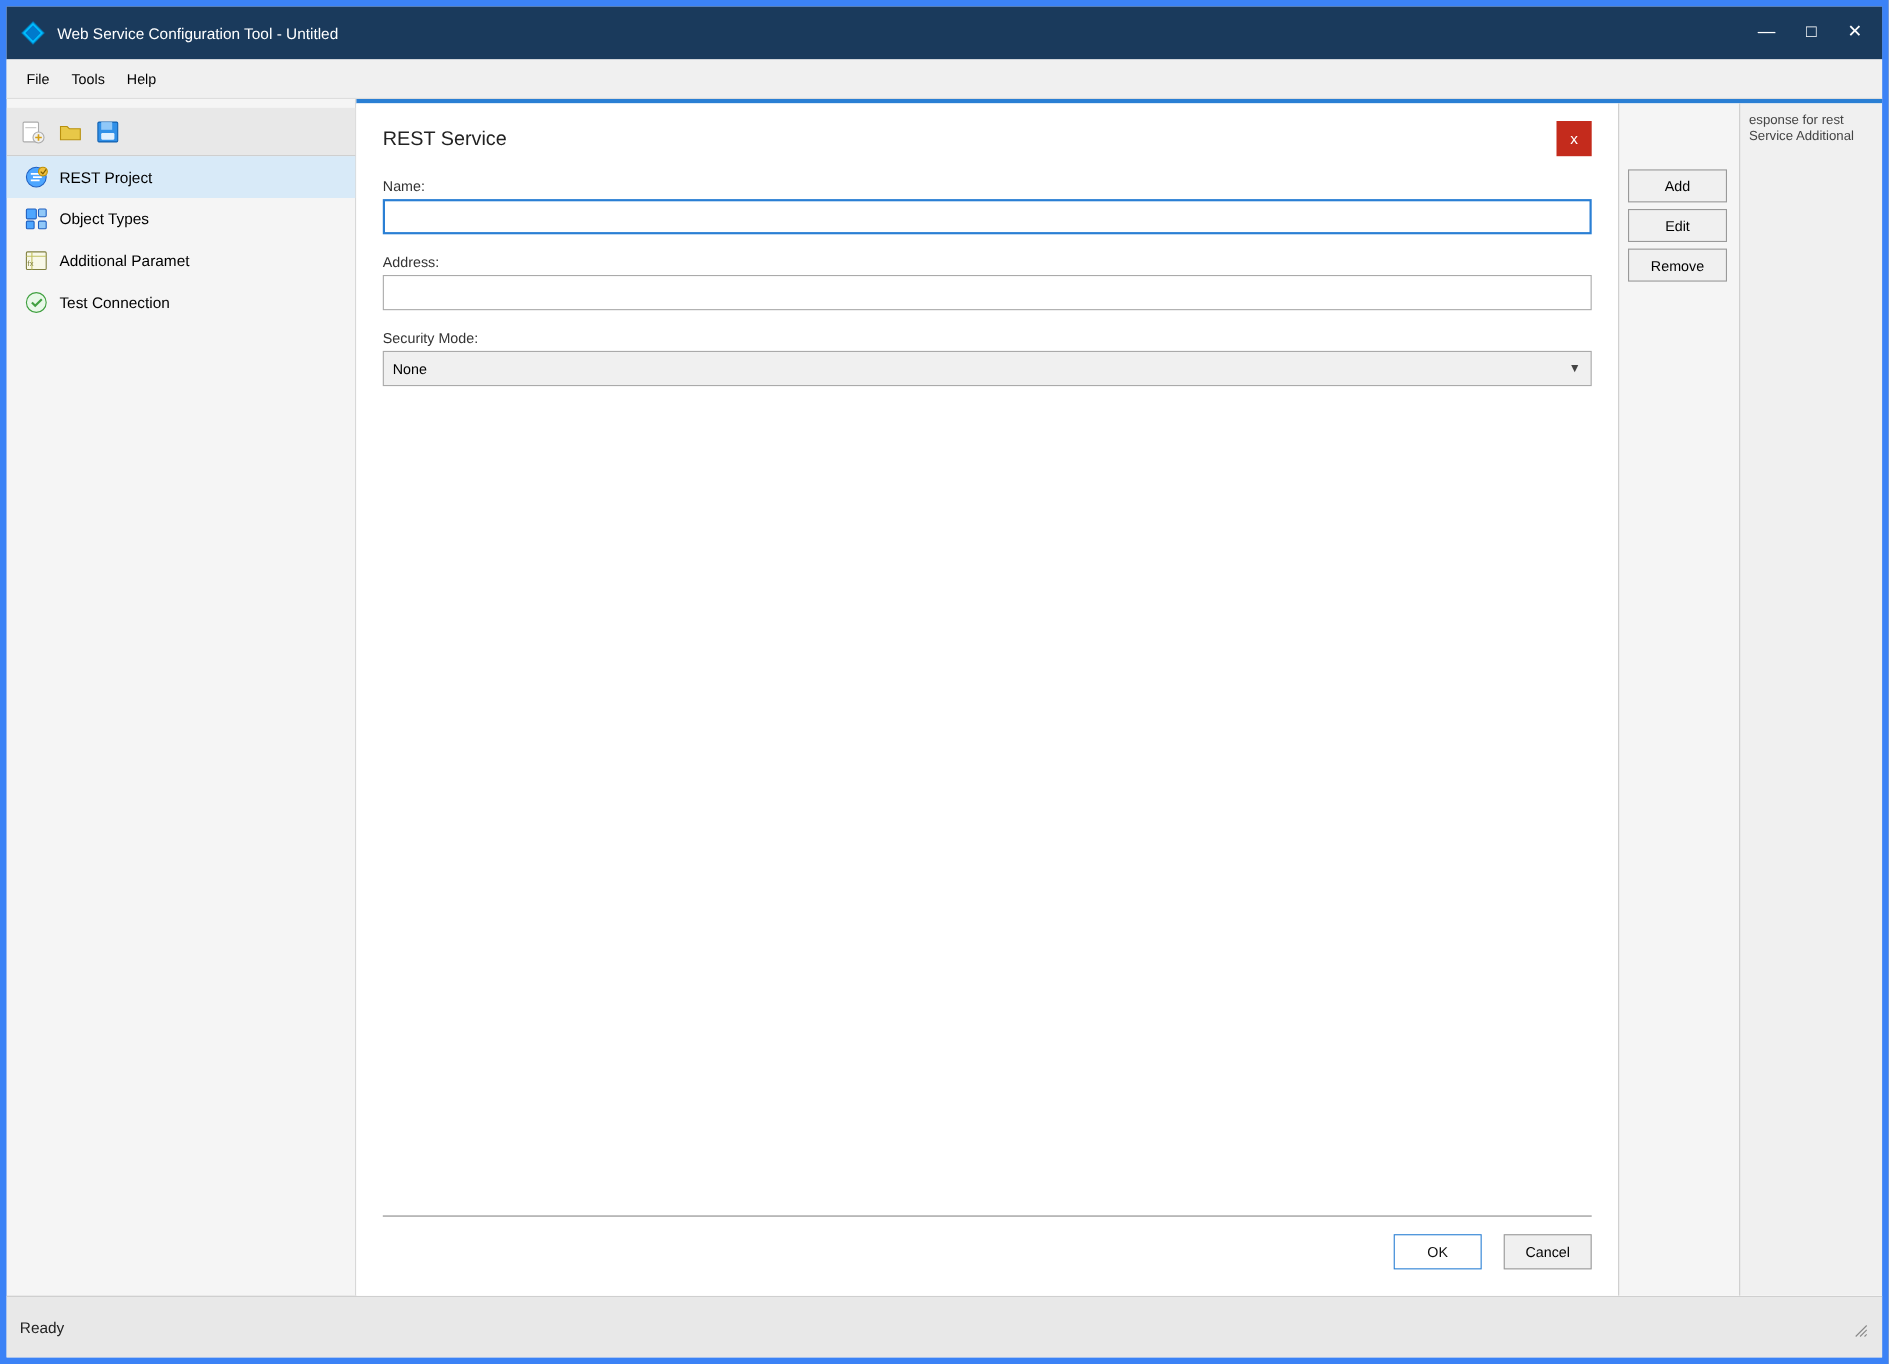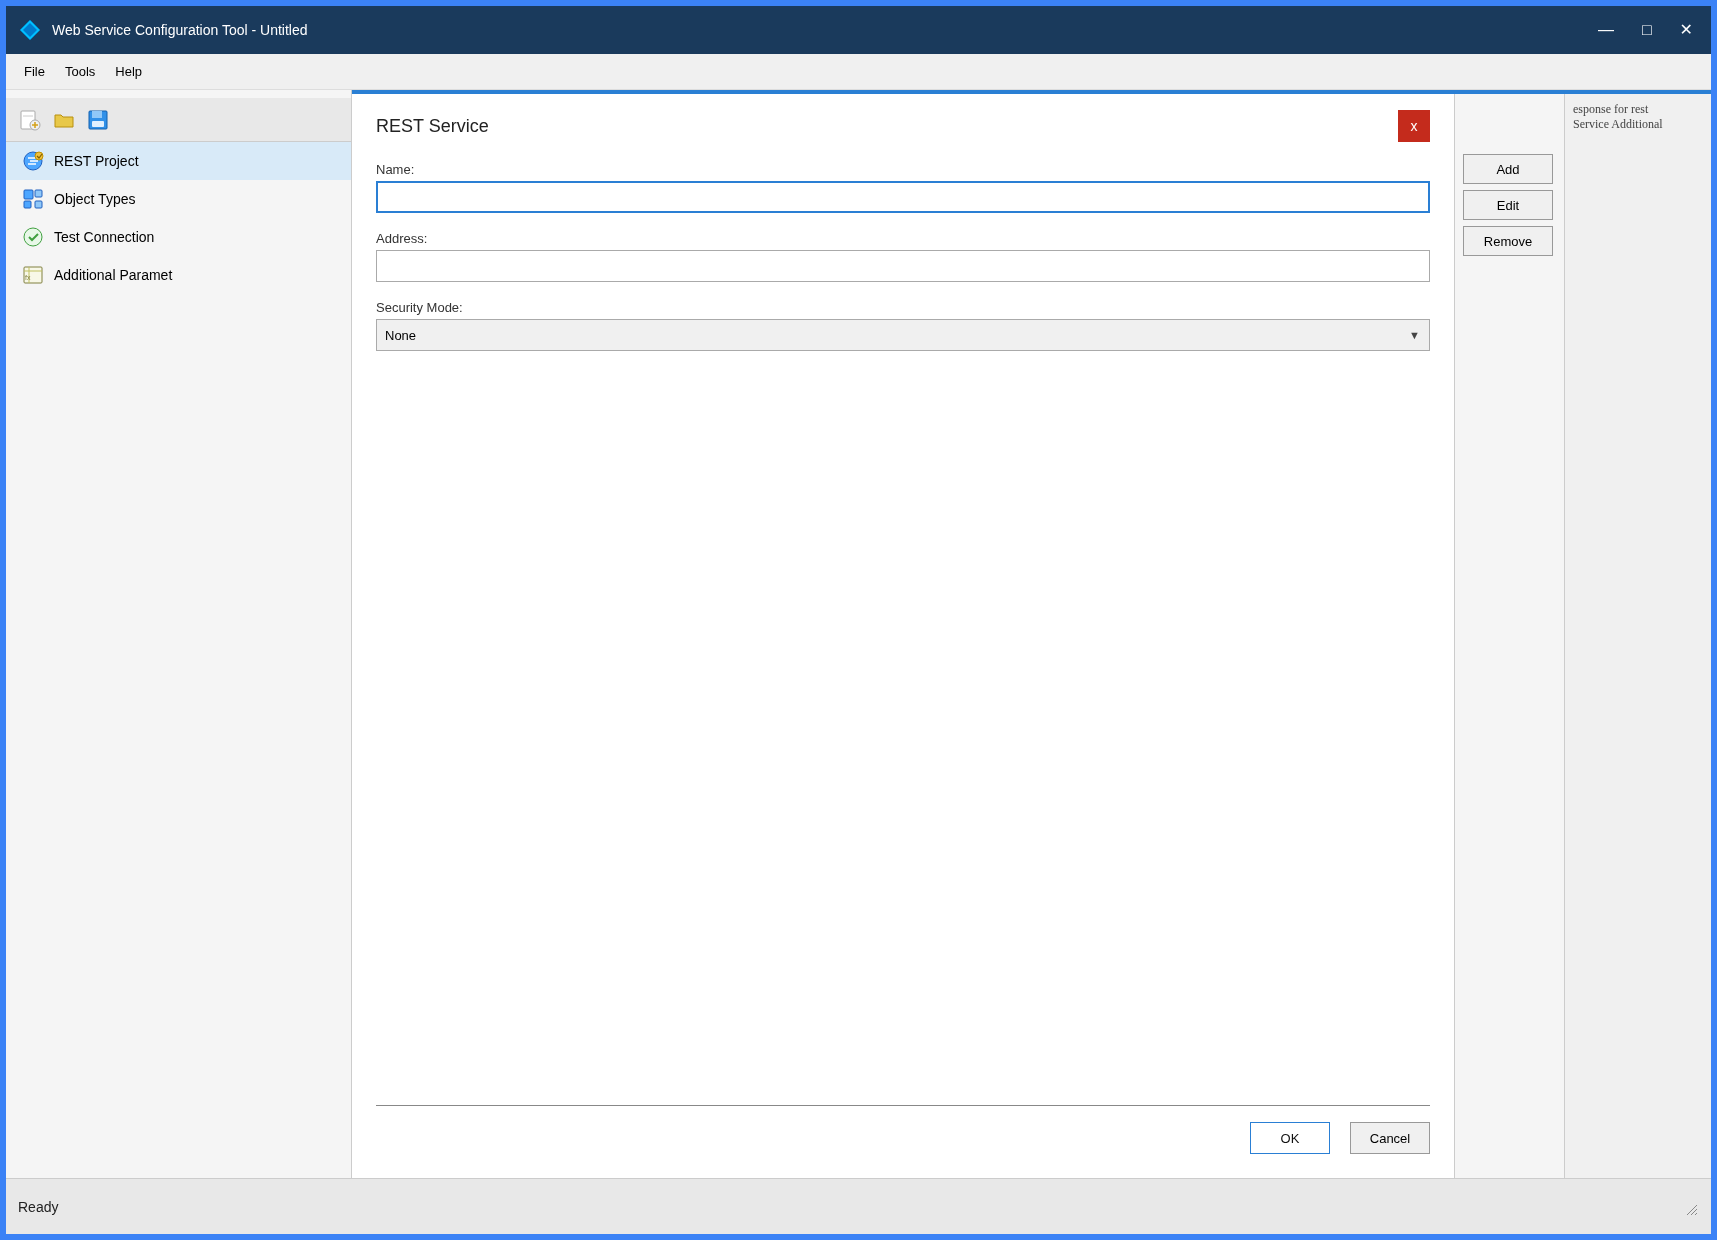--- a/index.html
+++ b/index.html
@@ -95,21 +95,21 @@
 
     
     .main-content {
       display: flex;
       flex: 1;
       overflow: hidden;
     }
 
     
     .sidebar {
-      width: 346px;
+      width: 318px;
       background: #f5f5f5;
       border-right: 1px solid #ccc;
       padding: 8px 0;
       flex-shrink: 0;
     }
     .sidebar-item {
       display: flex;
       align-items: center;
       padding: 8px 16px;
       cursor: pointer;
@@ -274,28 +274,27 @@
       height: 30px;
       background: #f0f0f0;
       border: 1px solid #999;
       font-size: 13px;
       cursor: pointer;
       text-align: center;
     }
 
     
     .far-right-panel {
-      width: 147px;
+      width: 130px;
       background: #f0f0f0;
       border-left: 1px solid #ccc;
       padding: 8px;
       font-size: 12px;
       color: #444;
       overflow: hidden;
-      font-family: Liberation Serif, serif;
     }
 
     
     .status-bar {
       height: 56px;
       background: #e8e8e8;
       border-top: 1px solid #ccc;
       display: flex;
       align-items: center;
       padding: 0 12px;
@@ -389,37 +388,37 @@
             <rect x="2" y="13" width="7" height="7" rx="1" fill="#4da6ff" stroke="#2060c0" stroke-width="1"></rect>
             <rect x="13" y="13" width="7" height="7" rx="1" fill="#90c8f8" stroke="#2060c0" stroke-width="1"></rect>
           </svg>
         </div>
         <span>Object Types</span>
       </div>
 
       <div class="sidebar-item">
         <div class="sidebar-icon">
           <svg viewBox="0 0 22 22" width="22" height="22">
-            <circle cx="11" cy="11" r="9" fill="#e8f8e8" stroke="#40a040" stroke-width="1"></circle>
-            <path d="M7,11 L10,14 L16,8" stroke="#40a040" stroke-width="2" fill="none"></path>
-          </svg>
-        </div>
-        <span>Test Connection</span>
-      </div>
-
-      <div class="sidebar-item">
-        <div class="sidebar-icon">
-          <svg viewBox="0 0 22 22" width="22" height="22">
             <rect x="2" y="3" width="18" height="16" rx="1" fill="#f8f8e8" stroke="#808040" stroke-width="1"></rect>
             <line x1="2" y1="7" x2="20" y2="7" stroke="#c0c060" stroke-width="1"></line>
             <line x1="7" y1="3" x2="7" y2="19" stroke="#c0c060" stroke-width="1"></line>
             <text x="3" y="16" font-size="7" fill="#808040">fx</text>
           </svg>
         </div>
         <span>Additional Paramet</span>
+      </div>
+
+      <div class="sidebar-item">
+        <div class="sidebar-icon">
+          <svg viewBox="0 0 22 22" width="22" height="22">
+            <circle cx="11" cy="11" r="9" fill="#e8f8e8" stroke="#40a040" stroke-width="1"></circle>
+            <path d="M7,11 L10,14 L16,8" stroke="#40a040" stroke-width="2" fill="none"></path>
+          </svg>
+        </div>
+        <span>Test Connection</span>
       </div>
     </div>
 
     <div class="right-panel">
 
       <div class="panel-top-border"></div>
 
       <div class="dialog-area">
 
         <div class="dialog-panel">

